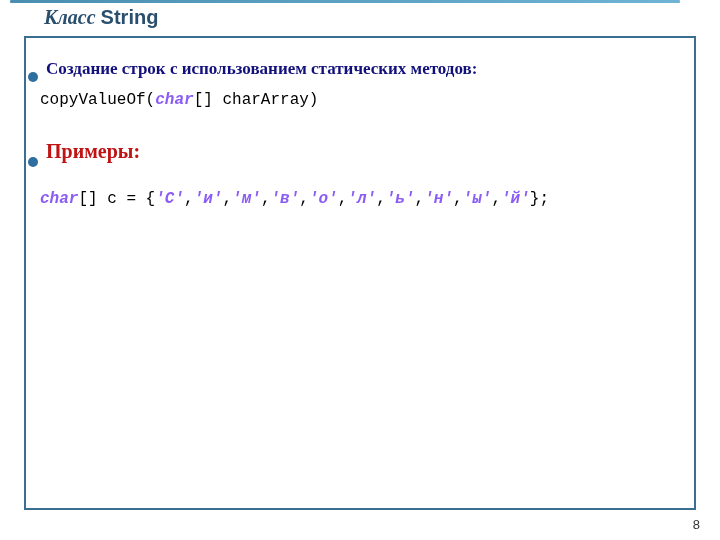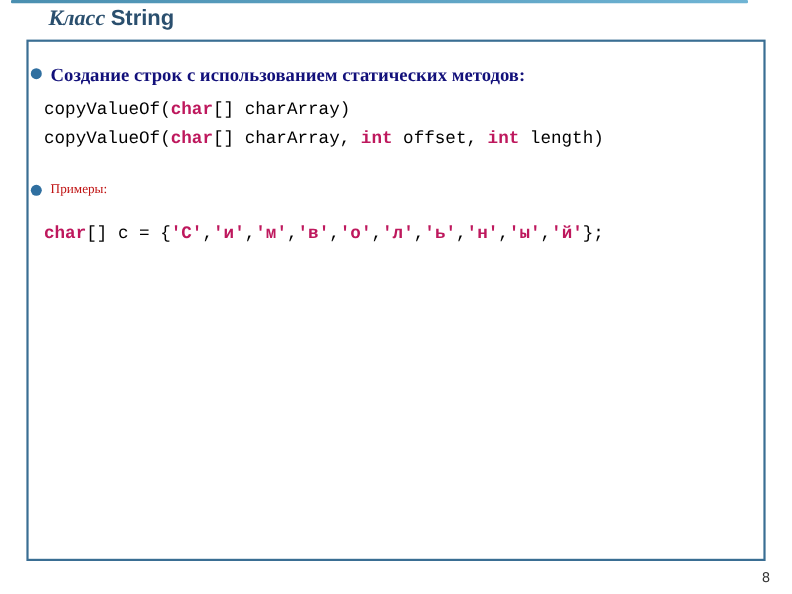--- a/index.html
+++ b/index.html
@@ -49,50 +49,50 @@
     }
     .subtitle {
       text-align: center;
       color: #c01414;
       font-weight: bold;
       font-size: 17px;
       margin-bottom: 14px;
     }
     .bullet {
       display: flex;
-      align-items: flex-start;
+      align-items: flex-end;
       gap: 8px;
       margin-bottom: 6px;
       margin-left: -18px;
     }
     .dot {
       width: 10px;
       height: 10px;
       border-radius: 50%;
       background: #2f6fa0;
       margin-top: 6px;
       flex-shrink: 0;
     }
     .bullet-text {
       color: #12107a;
       font-weight: bold;
       font-size: 17px;
     }
     .bullet-text-red {
       color: #c01414;
-      font-weight: normal;
-      font-size: 12px;
+      font-weight: bold;
+      font-size: 20px;
     }
     .code-block {
       font-family: 'Courier New', monospace;
       font-size: 16px;
       margin: 4px 0 14px -6px;
       line-height: 1.6;
     }
-    .kw-type { color: #be185d; font-weight: bold; }
+    .kw-type { color: #8b5cf6; font-weight: bold; font-style: italic; }
     .num-green { color: #10a010; font-weight: bold; }
     .page-num {
       position: absolute;
       bottom: 8px;
       right: 20px;
       font-size: 13px;
       font-family: Arial, sans-serif;
       color: #333;
     }
   </style>
@@ -111,23 +111,20 @@
 
     <div class="bullet">
       <div class="dot"></div>
       <div class="bullet-text">Создание строк с  использованием  статических методов:</div>
     </div>
 
     <div class="code-block">
       <div>
         <span>copyValueOf(</span><span class="kw-type">char</span><span>[] charArray)</span>
       </div>
-      <div>
-        <span>copyValueOf(</span><span class="kw-type">char</span><span>[] charArray, </span><span class="kw-type">int</span><span> offset, </span><span class="kw-type">int</span><span> length)</span>
-      </div>
     </div>
 
     <div style="height:8px"></div>
 
     <div class="bullet">
       <div class="dot"></div>
       <div class="bullet-text-red">Примеры:</div>
     </div>
 
     <div style="height:10px"></div>

